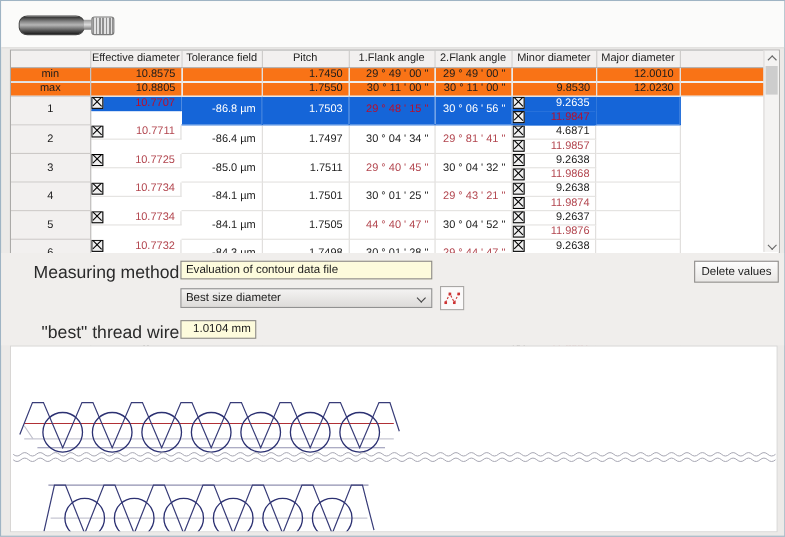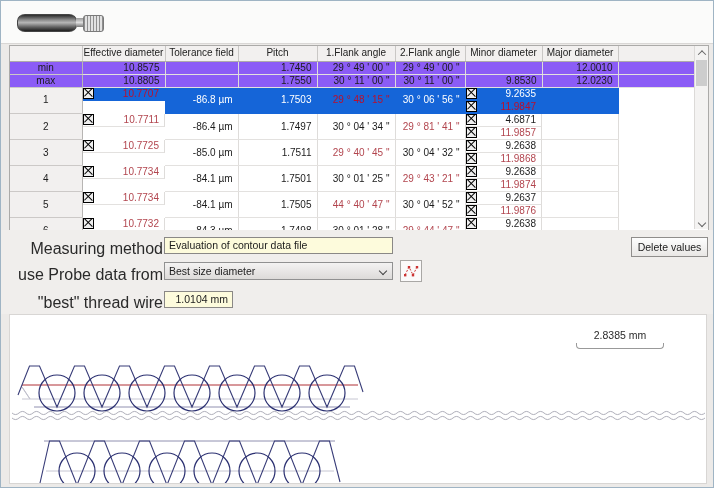--- a/index.html
+++ b/index.html
@@ -14,21 +14,21 @@
   .gauge .gneck{position:absolute;left:59px;top:7px;width:7px;height:9px;background:linear-gradient(180deg,#999,#ddd,#777);}
   .gauge .gtip{position:absolute;left:66px;top:4px;width:19px;height:15px;border-radius:3px;border:1px solid #7a7a7a;
     background:repeating-linear-gradient(90deg,#8f8f8f 0 1.5px,#e2e2e2 1.5px 3px);}
   
   .tablewrap{position:absolute;left:8px;top:44px;width:700px;height:227px;background:#fff;border:1px solid #abaaa8;box-sizing:border-box;}
   table{border-collapse:collapse;table-layout:fixed;width:686px;}
   th,td{font-size:10px;height:13px;line-height:12px;padding:0;overflow:hidden;white-space:nowrap;box-sizing:border-box;}
   th{height:15px;font-weight:normal;color:#222;background:#f2f0ef;border-right:1px solid #c9c7c5;border-bottom:1px solid #aeaba9;text-align:center;}
   td{border-right:1px solid #dedcda;border-bottom:1px solid #e3e1df;color:#1c1c1c;text-align:right;padding-right:5px;}
   td.rowlabel{background:#f2f0ef;border-right:1px solid #b7b5b3;border-bottom:1px solid #ccc9c7;text-align:center;padding-right:0;}
-  tr.limit td{background:#8b5cf6;}
+  tr.limit td{background:#f97316;}
   td.cb{display:flex;align-items:center;border-right:1px solid #dedcda;}
   td.cb .val{margin-left:auto;}
   .cbx{width:9px;height:9px;border:1px solid #000;background:#efefef;position:relative;flex:none;}
   .cbx::before,.cbx::after{content:"";position:absolute;top:3.4px;left:-1px;width:10.5px;height:1.3px;background:#000;}
   .cbx::before{transform:rotate(45deg);} .cbx::after{transform:rotate(-45deg);}
   td.red{color:#b2454e;}
   tr.selected td{background:#1565d8;color:#fff;border-color:#1565d8;}
   tr.selected td.rowlabel{background:#f2f0ef;color:#1c1c1c;border-right:1px solid #b7b5b3;border-bottom:1px solid #ccc9c7;}
   tr.selected td.red{color:#bb0f2c;}
   
@@ -343,21 +343,20 @@
       <div class="sbtn" style="bottom:0">
           <div class="chev down"></div>
         </div>
     </div>
   </div>
 
   <div class="band">
     <div class="flabel" style="top:10px">Measuring method</div>
     <div class="tinput" style="left:163px;top:7px;width:229px">Evaluation of contour data file</div>
 
-    <div class="flabel" style="top:36px">use Probe data from</div>
     <div class="combo">
       <span>Best size diameter</span>
       <div class="chev down"></div>
     </div>
     <div class="iconbtn">
       <svg width="16" height="16" viewBox="0 0 16 16">
         <path d="M2 12 L6 4 L10 12 L14 4" fill="none" stroke="#c33" stroke-width="1" stroke-dasharray="2,1.6"></path>
         <rect x="1" y="11" width="2.4" height="2.4" fill="#c33"></rect>
         <rect x="4.8" y="3" width="2.4" height="2.4" fill="#c33"></rect>
         <rect x="8.8" y="11" width="2.4" height="2.4" fill="#c33"></rect>
@@ -365,24 +364,20 @@
       </svg>
     </div>
 
     <div class="flabel" style="top:64px">"best" thread wire diam.</div>
     <div class="tinput" style="left:163px;top:61px;width:69px;text-align:right">1.0104 mm</div>
 
     <div class="btn">Delete values</div>
   </div>
 
   <div class="plot">
-    <div class="scalebox">
-      <div class="txt">2.8385 mm</div>
-      <div class="bracket"></div>
-    </div>
     <svg id="contour-svg" width="696" height="168" viewBox="0 0 696 168">
         <path d="M12 72 L20 84 Z" fill="none" stroke="#c0c0cc" stroke-width="1"></path>
         <path d="M12 70 L348 70" fill="none" stroke="#b03036" stroke-width="1"></path>
         <path d="M12 84 L348 84" fill="none" stroke="#c6c6d2" stroke-width="1"></path>
         <path d="M24 92 L340 92" fill="none" stroke="#9090b0" stroke-width="1"></path>
         <path d="M8 80 L19.5 51 L29.5 51 L47 92 L64.5 51 L74.5 51 L92 92 L109.5 51 L119.5 51 L137 92 L154.5 51 L164.5 51 L182 92 L199.5 51 L209.5 51 L227 92 L244.5 51 L254.5 51 L272 92 L289.5 51 L299.5 51 L317 92 L334.5 51 L344.5 51 L353 77" fill="none" stroke="#383c78" stroke-width="1.1"></path>
         <circle cx="47" cy="78" r="18" fill="none" stroke="#2c3172" stroke-width="1.2"></circle>
         <circle cx="92" cy="78" r="18" fill="none" stroke="#2c3172" stroke-width="1.2"></circle>
         <circle cx="137" cy="78" r="18" fill="none" stroke="#2c3172" stroke-width="1.2"></circle>
         <circle cx="182" cy="78" r="18" fill="none" stroke="#2c3172" stroke-width="1.2"></circle>

